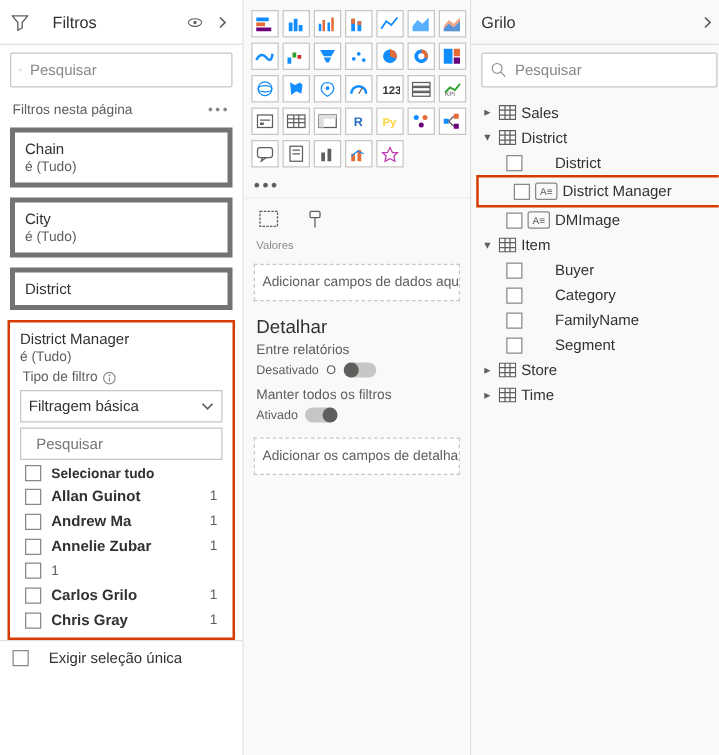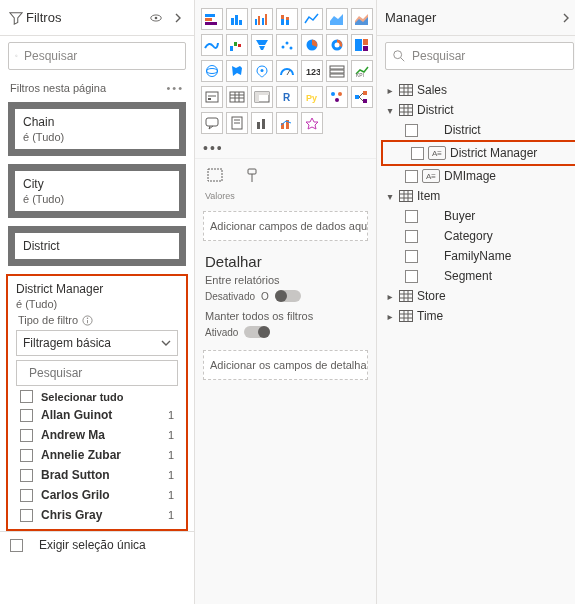--- a/index.html
+++ b/index.html
@@ -61,21 +61,21 @@
   .section-label {
     font-size: 11px;
     color: #605e5c;
     padding: 6px 10px 4px;
     display: flex;
     align-items: center;
     justify-content: space-between;
   }
 
   .filter-card {
-    border: 7px solid #737373;
+    border: 4px solid #737373;
     background: #fff;
     margin: 4px 8px;
     padding: 6px 8px;
   }
   .filter-card .fname { font-size: 12px; color: #323130; }
   .filter-card .fsub { font-size: 11px; color: #605e5c; margin-top: 2px; }
 
   .hl-box {
     border: 2px solid #d83b01;
     margin: 4px 6px 0;
@@ -221,21 +221,21 @@
 </head>
 <body>
 
 <div class="pane pane-filters">
   <div class="pane-header">
     <span class="icon">
       <svg width="14" height="14" viewBox="0 0 16 16">
           <path d="M1 2h14l-5 6v5l-4 2V8z" fill="none" stroke="#605e5c" stroke-width="1.2"></path>
         </svg>
     </span>
-    <span class="title" style="margin-left:2px">Filtros</span>
+    <span class="title" style="margin-left:18px">Filtros</span>
     <span class="icon">
       <svg width="14" height="14" viewBox="0 0 16 16">
           <ellipse cx="8" cy="8" rx="6" ry="3.5" fill="none" stroke="#605e5c"></ellipse>
           <circle cx="8" cy="8" r="1.5" fill="#605e5c"></circle>
         </svg>
     </span>
     <span class="icon" style="margin-left:6px">
       <svg width="10" height="10" viewBox="0 0 10 10">
           <path d="M3 1l4 4-4 4" fill="none" stroke="#605e5c" stroke-width="1.4"></path>
         </svg>
@@ -308,21 +308,20 @@
           <span class="label">Andrew Ma</span>
           <span class="count">1</span>
         </div>
         <div class="chk-row">
           <span class="chk"></span>
           <span class="label">Annelie Zubar</span>
           <span class="count">1</span>
         </div>
         <div class="chk-row">
           <span class="chk"></span>
-          <span class="label">Brad Sutton</span>
           <span class="count">1</span>
         </div>
         <div class="chk-row">
           <span class="chk"></span>
           <span class="label">Carlos Grilo</span>
           <span class="count">1</span>
         </div>
         <div class="chk-row">
           <span class="chk"></span>
           <span class="label">Chris Gray</span>
@@ -585,21 +584,21 @@
     <span>Ativado</span>
     <span class="toggle on">
         <span class="knob"></span>
       </span>
   </div>
   <div class="well">Adicionar os campos de detalhamento aqui</div>
 </div>
 
 <div class="pane pane-fields">
   <div class="pane-header">
-    <span class="title">Manager</span>
+    <span class="title">Grilo</span>
     <span class="icon">
       <svg width="10" height="10" viewBox="0 0 10 10">
           <path d="M3 1l4 4-4 4" fill="none" stroke="#605e5c" stroke-width="1.4"></path>
         </svg>
     </span>
   </div>
   <div class="search-box">
     <svg width="14" height="14" viewBox="0 0 16 16">
         <circle cx="6.5" cy="6.5" r="4.5" fill="none" stroke="#8a8886"></circle>
         <line x1="10" y1="10" x2="14" y2="14" stroke="#8a8886"></line>

